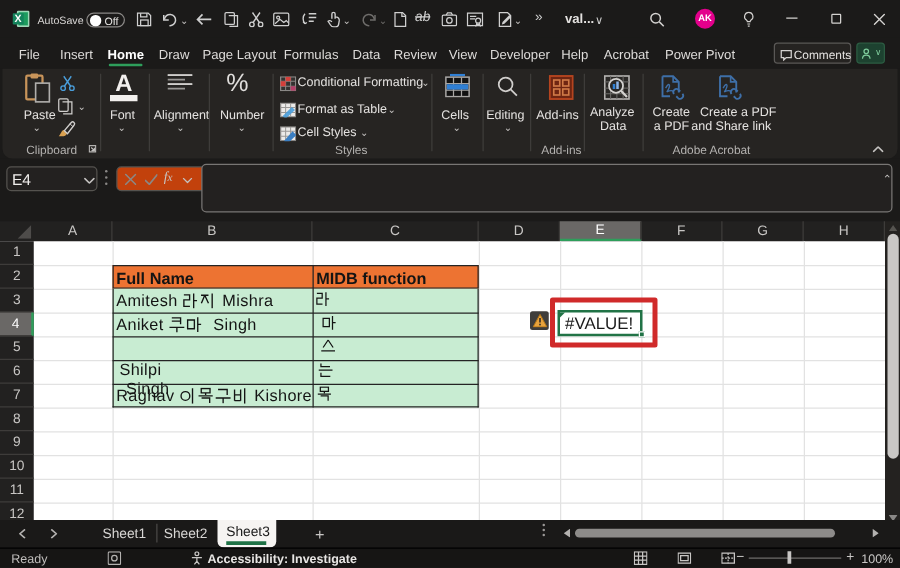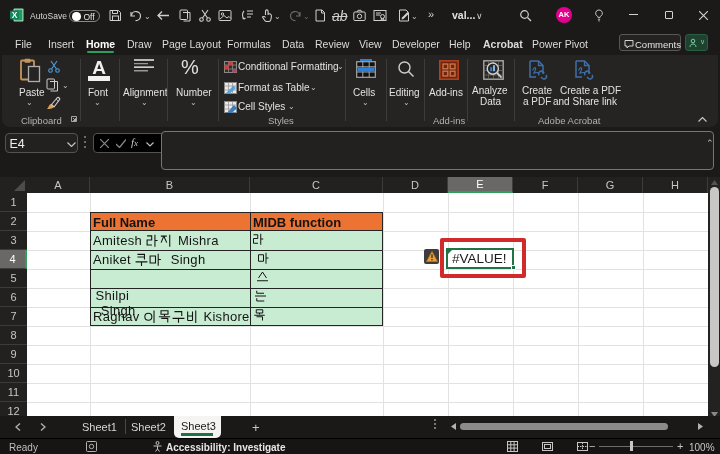--- a/index.html
+++ b/index.html
@@ -74,21 +74,21 @@
       <path d="M11 3 V7 H7"></path>
       <path d="M10.5 6.5 A4.5 4.5 0 1 0 6.5 11.5"></path>
     </svg>
 <div class="abs chev" style="left:303px;top:12px;color:#6e6c6a;">⌄</div>
 
 <svg class="tb-ic" style="left:314px" width="12" height="13" viewBox="0 0 12 13" fill="none" stroke="#cfcfcf">
       <path d="M2 1 H8 L10.5 3.5 V12 H2 Z"></path>
       <path d="M7.5 1 V4 H10.5"></path>
     </svg>
 
-<div class="abs" style="left:332px;top:8px;font-size:14px;color:#cfcfcf;text-decoration:line-through;font-style:italic;">ab</div>
+<div class="abs" style="left:332px;top:8px;font-size:11px;color:#cfcfcf;text-decoration:line-through;font-style:italic;">ab</div>
 
 <svg class="tb-ic" style="left:353px" width="13" height="12" viewBox="0 0 13 12" fill="none" stroke="#cfcfcf">
       <rect x="0.8" y="2.5" width="11.4" height="8.5" rx="1"></rect>
       <path d="M4 2.5 L5 0.8 H8 L9 2.5"></path>
       <circle cx="6.5" cy="6.8" r="2.2"></circle>
     </svg>
 
 <svg class="tb-ic" style="left:373px" width="14" height="13" viewBox="0 0 14 13" fill="none" stroke="#cfcfcf">
       <rect x="1" y="1.5" width="12" height="10"></rect>
       <path d="M3 4 H8 M3 6 H7"></path>
@@ -129,21 +129,21 @@
       <div class="abs" style="left: 48px; top: 0px;">Insert</div>
       <div class="abs" style="left: 86px; top: 0px; color: rgb(255, 255, 255); font-weight: bold;">Home</div>
       <div class="abs" style="left: 127px; top: 0px;">Draw</div>
       <div class="abs" style="left: 162px; top: 0px;">Page Layout</div>
       <div class="abs" style="left: 227px; top: 0px;">Formulas</div>
       <div class="abs" style="left: 282px; top: 0px;">Data</div>
       <div class="abs" style="left: 315px; top: 0px;">Review</div>
       <div class="abs" style="left: 359px; top: 0px;">View</div>
       <div class="abs" style="left: 392px; top: 0px;">Developer</div>
       <div class="abs" style="left: 449px; top: 0px;">Help</div>
-      <div class="abs" style="left: 483px; top: 0px; font-weight: bold;">Acrobat</div>
+      <div class="abs" style="left: 483px; top: 0px;">Acrobat</div>
       <div class="abs" style="left: 532px; top: 0px;">Power Pivot</div>
     </div>
 <div class="abs" style="left:87px;top:51px;width:27px;height:2px;background:#2e9e5b;border-radius:1px;"></div>
 
 <div class="abs" style="left:619px;top:34px;width:62px;height:17px;border:1px solid #5a5856;border-radius:3px;background:#252321;">
  <svg class="abs" style="left:4px;top:3.5px" width="10" height="10" viewBox="0 0 10 10" fill="none" stroke="#d4d2d0">
         <path d="M1 1.5 H9 V7 H5 L3 9 V7 H1 Z"></path>
       </svg>
  <div class="abs" style="left:15px;top:3.5px;font-size:9.5px;color:#e4e2e0;">Comments</div>
 </div>
@@ -297,21 +297,21 @@
 <div class="abs" style="left:0;top:127px;width:720px;height:49px;background:#1b1a19;"></div>
 
 <div class="abs" style="left:5px;top:133px;width:73px;height:20px;background:#232120;border:1px solid #55534f;border-radius:4px;">
  <div class="abs" style="left:3.5px;top:2.5px;font-size:12.5px;color:#f0eeec;">E4</div>
  <svg class="abs" style="left:61px;top:8px" width="9" height="5" viewBox="0 0 9 5" fill="none" stroke="#c4c2c0" stroke-width="1.2">
         <path d="M0.5 0.5 L4.5 4.5 L8.5 0.5"></path>
       </svg>
 </div>
 <div class="abs" style="left:84px;top:136px;width:2px;height:2px;background:#8a8886;border-radius:50%;box-shadow:0 5px 0 #8a8886,0 10px 0 #8a8886;"></div>
 
-<div class="abs" style="left:93px;top:133px;width:76px;height:20px;background:#000000;border:1px solid #55534f;border-radius:4px;">
+<div class="abs" style="left:93px;top:133px;width:76px;height:20px;background:#c2410c;border:1px solid #55534f;border-radius:4px;">
  <svg class="abs" style="left:6px;top:5px" width="9" height="9" viewBox="0 0 9 9" stroke="#8a8886" stroke-width="1.2">
         <path d="M0 0 L9 9 M9 0 L0 9"></path>
       </svg>
  <svg class="abs" style="left:22px;top:5px" width="10" height="9" viewBox="0 0 10 9" fill="none" stroke="#8a8886" stroke-width="1.3">
         <path d="M0 5 L3.5 8.5 L10 0.5"></path>
       </svg>
  <div class="abs" style="left:37px;top:2px;font-size:11px;font-style:italic;color:#c8c6c4;font-family:Liberation Serif,serif;">f<span style="font-size:9px;">x</span></div>
  <svg class="abs" style="left:52px;top:8px" width="8" height="5" viewBox="0 0 8 5" fill="none" stroke="#c4c2c0" stroke-width="1.1">
         <path d="M0.5 0.5 L4 4 L7.5 0.5"></path>
       </svg>

